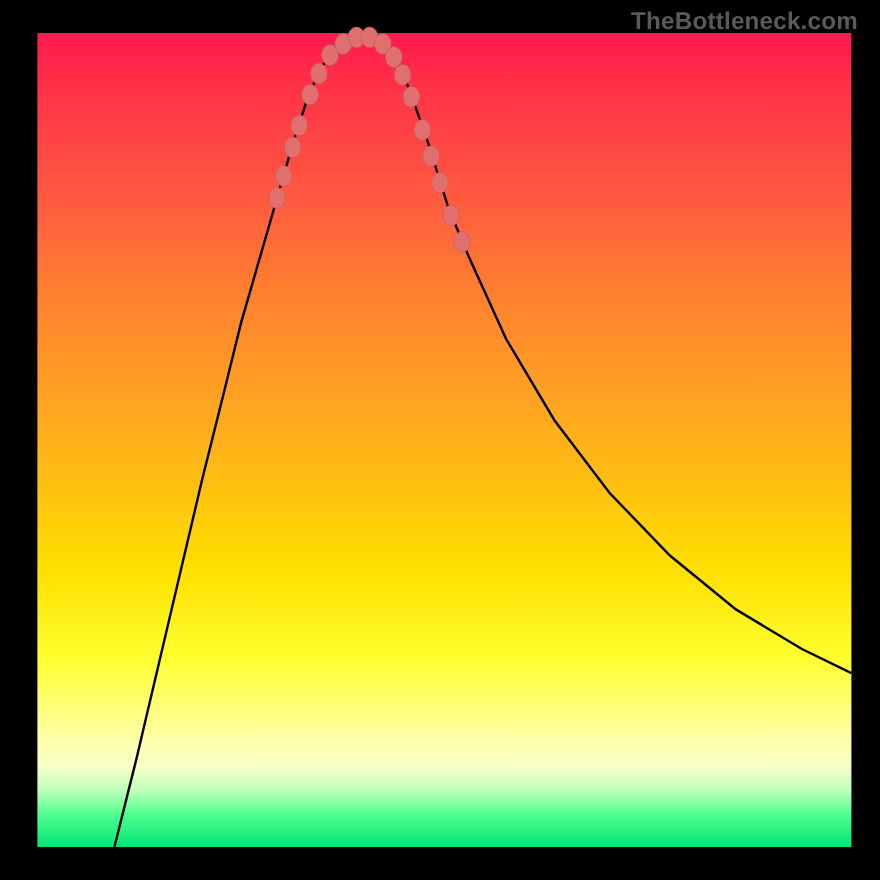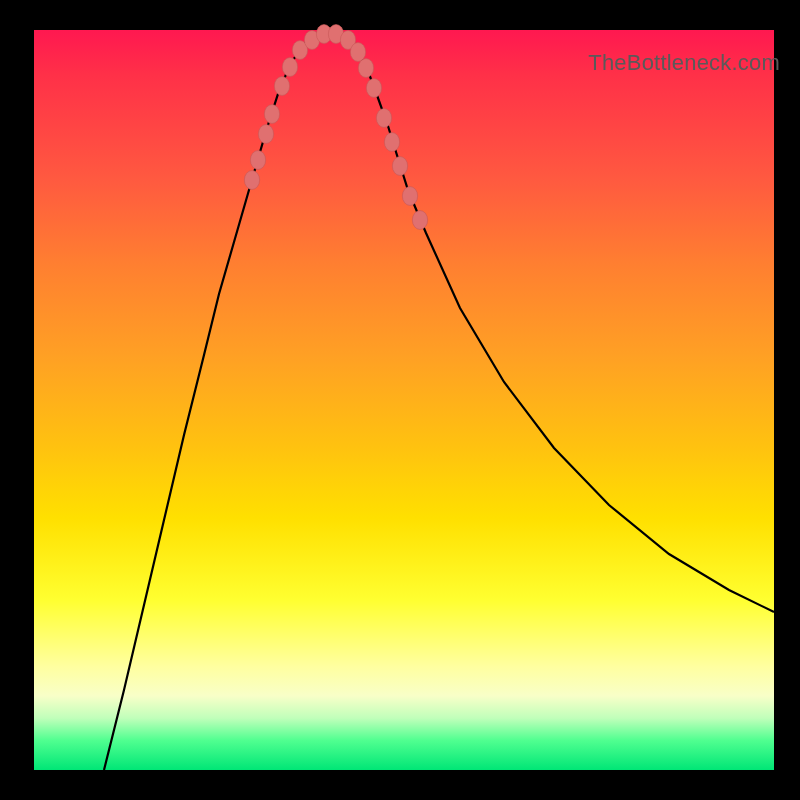--- a/index.html
+++ b/index.html
@@ -32,24 +32,23 @@
       #50ff90 96%,
       #00e676 100%
     );
   }
   .watermark {
     position: absolute;
     top: 6px;
     right: 20px;
     color: #5a5a5a;
     font-size: 22px;
-    font-weight: 400;
+    font-weight: 700;
     letter-spacing: 0.2px;
     z-index: 10;
-    margin-top: 44px;
   }
   svg.plot {
     position: absolute;
     left: 34px;
     top: 30px;
     width: 740px;
     height: 740px;
     overflow: visible;
   }
   .curve {

